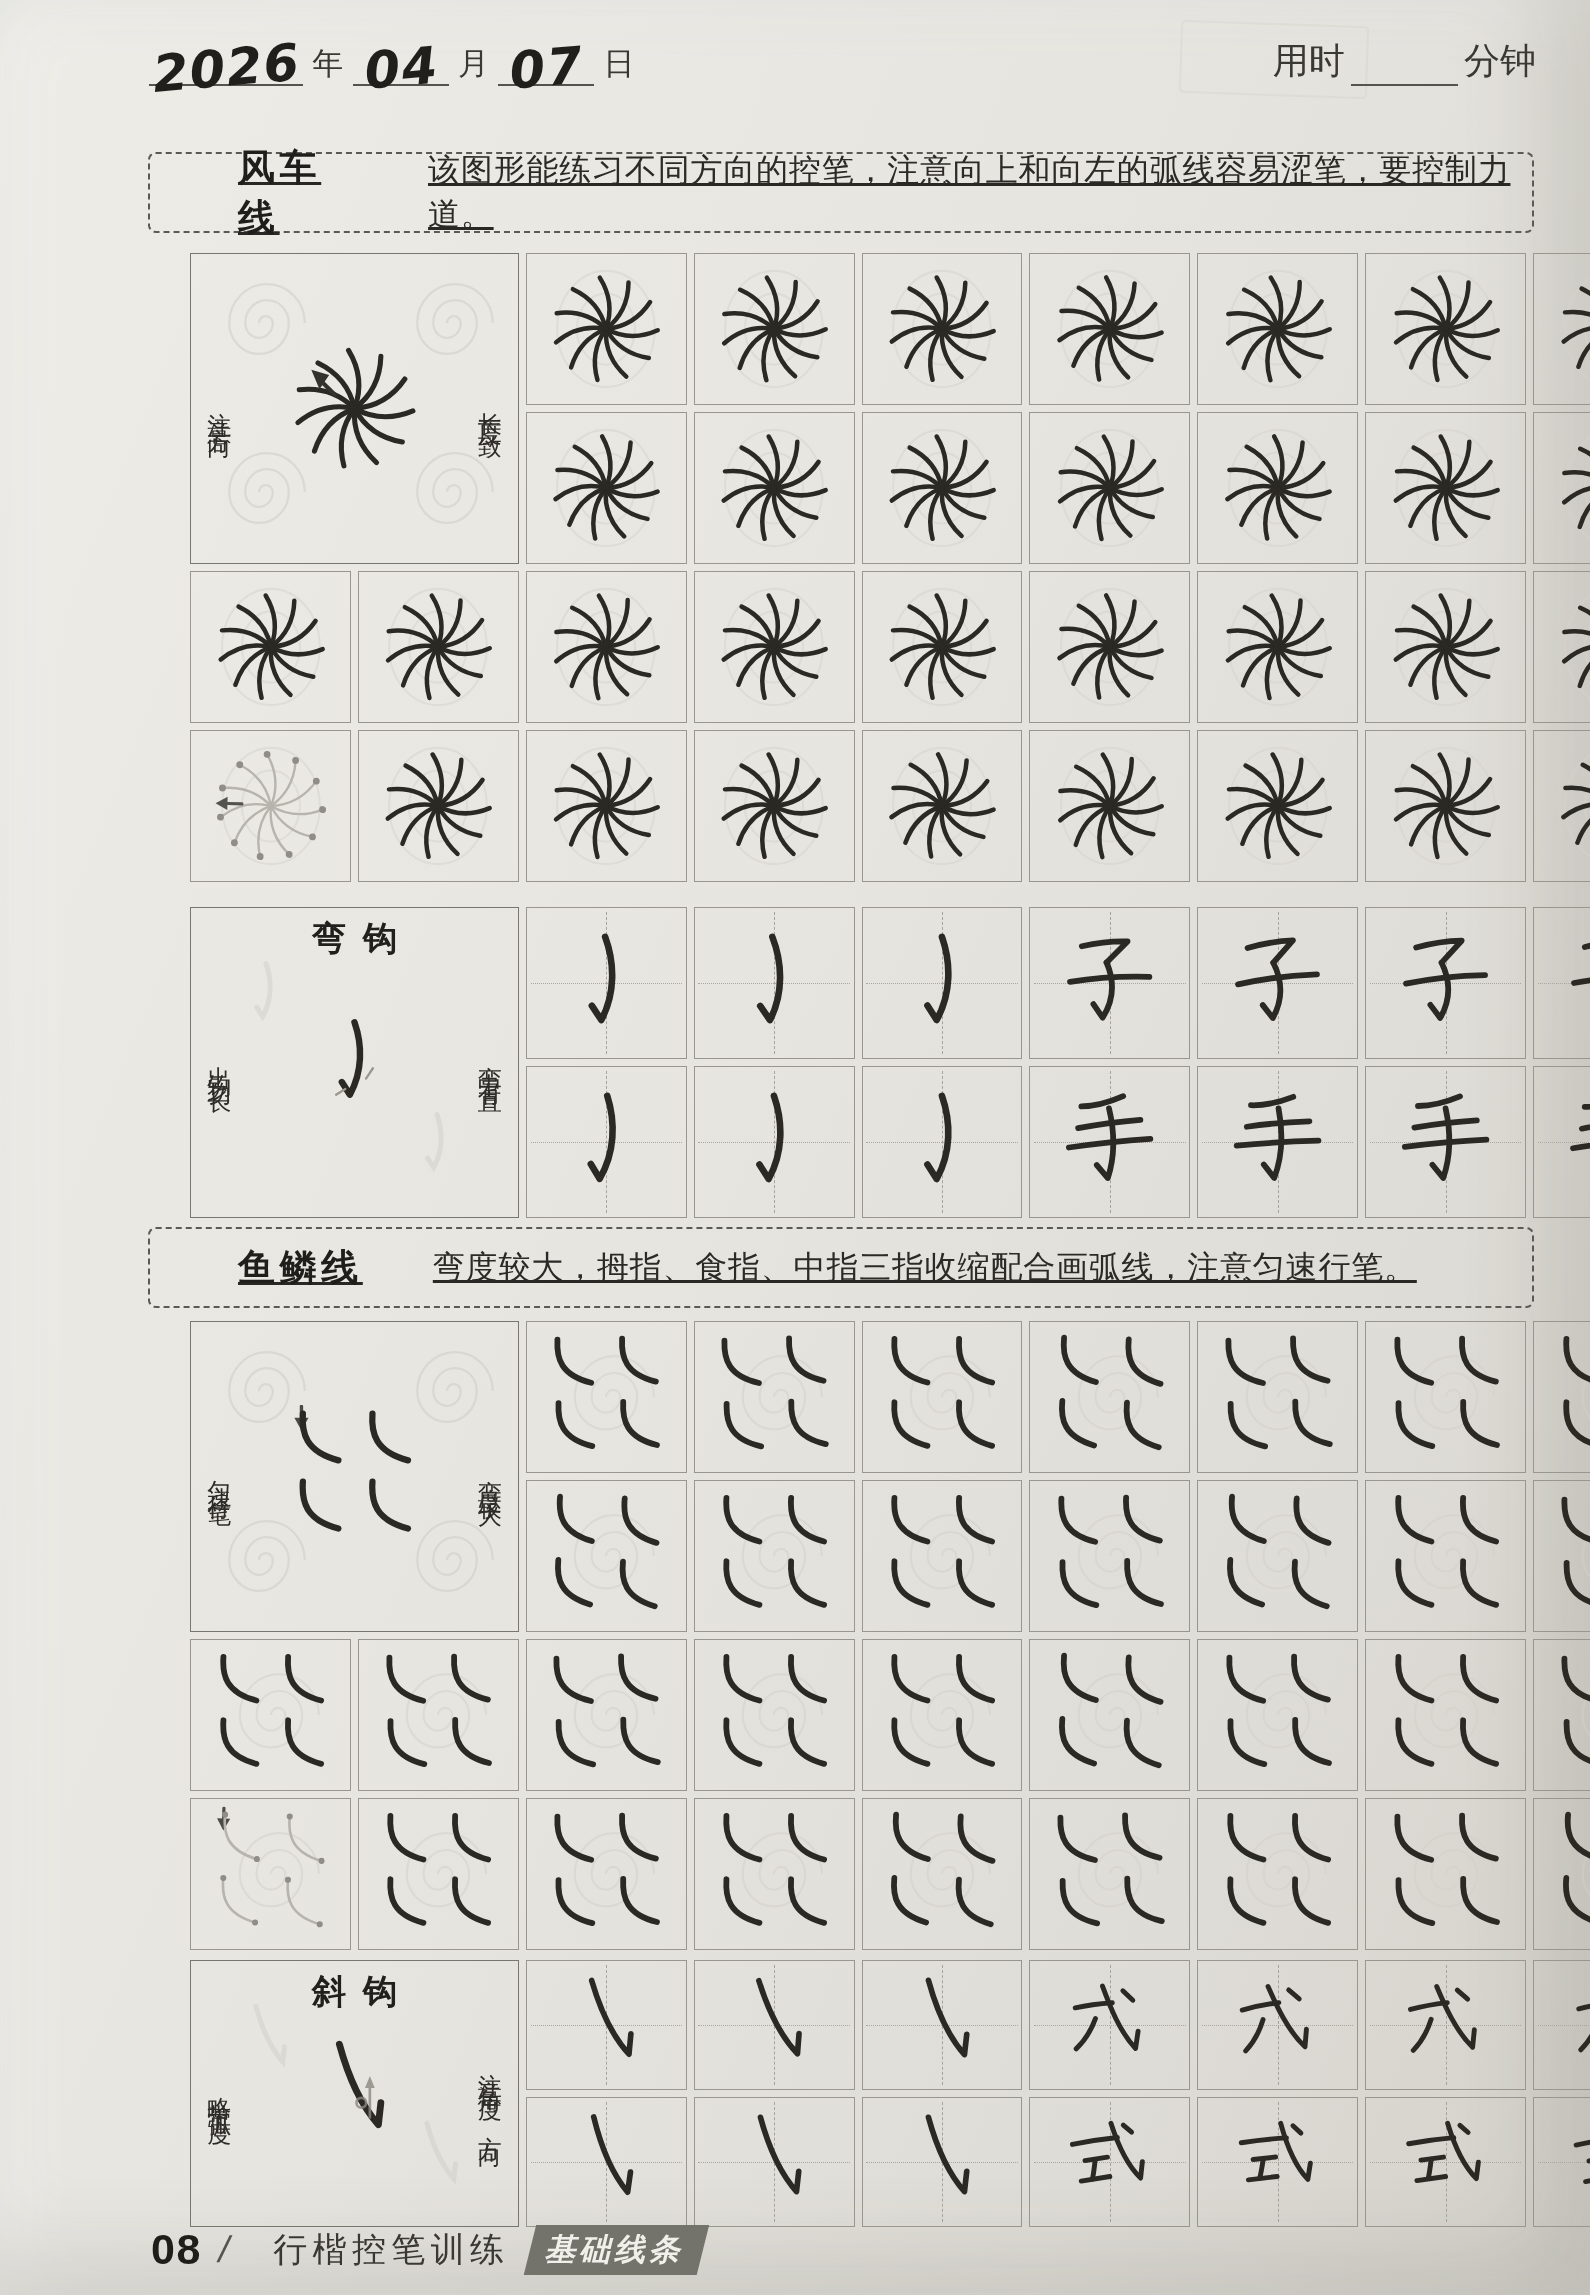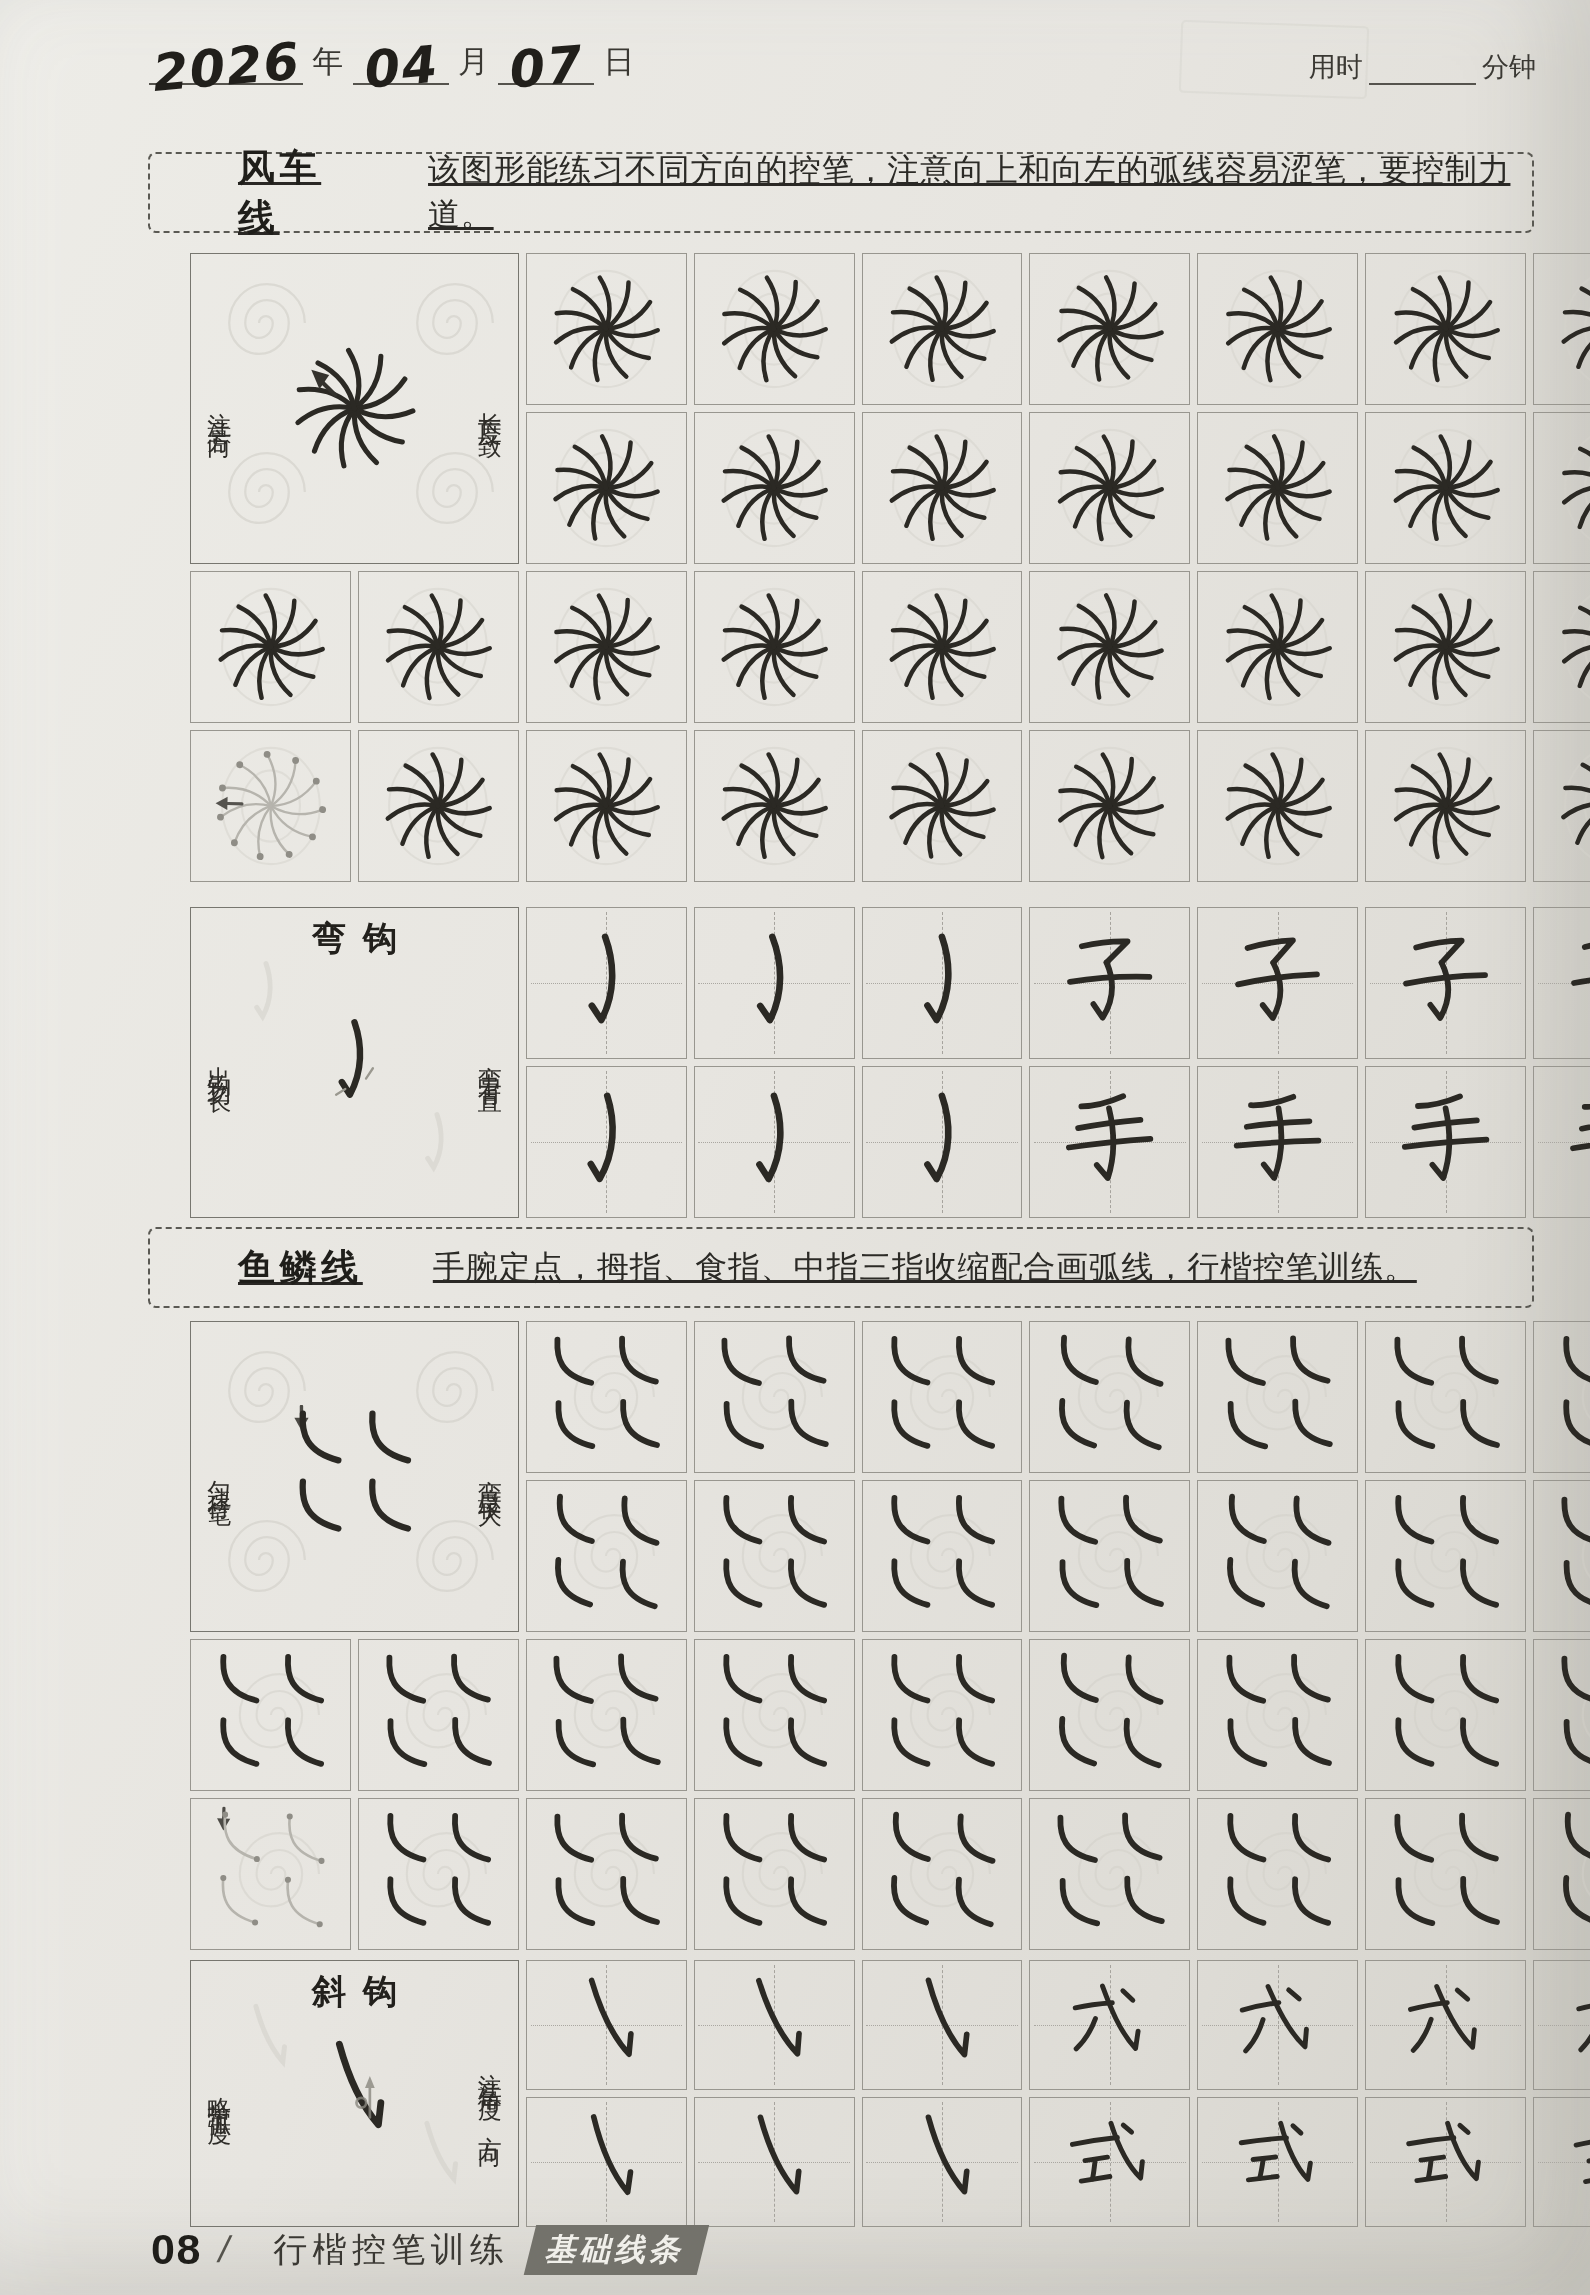--- a/index.html
+++ b/index.html
@@ -7,21 +7,21 @@
     font-family:"Liberation Sans",sans-serif;color:#2a2825;
     background:linear-gradient(112deg,#edece7 0%,#e7e5e0 45%,#dedcd6 78%,#d3d1ca 100%);
     box-shadow:inset -38px -31px 92px rgba(70,66,58,.16), inset 23px 15.3px 69px rgba(255,255,255,.30);}
   
   .date-row{position:absolute;left:149px;right:54px;top:37px;display:flex;justify-content:space-between;align-items:flex-end;}
   .date-line{display:flex;align-items:flex-end;gap:3.1px;}
   .slot{display:inline-block;min-width:90px;border-bottom:2.3px solid #55534d;text-align:center;padding:0 3.1px;}
   .hand{display:inline-block;font-family:"DejaVu Sans",sans-serif;font-style:italic;font-weight:600;
     font-size:51px;line-height:.9;color:#211f1b;transform:rotate(-5deg) translateY(7.7px);letter-spacing:1.5px;}
   .printed{font-size:31px;color:#3a3833;padding:0 6.1px 1.5px 6.1px;}
-  .time-field{font-size:27px;color:#3a3833;display:flex;align-items:flex-end;}
+  .time-field{font-size:36px;color:#3a3833;display:flex;align-items:flex-end;}
   .blank{display:inline-block;width:107px;border-bottom:2.3px solid #55534d;height:4.6px;margin:0 6.1px;}
   
   .sec-hdr{position:absolute;left:148px;width:1386px;height:81px;border:2.3px dashed #5a5953;border-radius:7.7px;
     display:flex;align-items:center;box-sizing:border-box;padding-left:88px;text-decoration:underline;}
   .sec-title{font-size:37px;font-weight:bold;color:#1f1e1a;letter-spacing:4.6px;}
   .sec-desc{font-size:32px;color:#2b2a26;margin-left:70px;letter-spacing:0.8px;}
   
   .grid{position:absolute;left:148px;width:1504px;display:grid;grid-template-columns:repeat(9,1fr);gap:6.9px;margin-left:42px;}
   .rows-tall{grid-auto-rows:152px;}
   .rows-short{grid-auto-rows:130px;}
@@ -878,21 +878,21 @@
           <path d="M62 12 C50 17 38 20 27 20"></path>
           <path d="M24 38 C42 35 60 33 76 32"></path>
           <path d="M16 54 C40 51 64 49 84 48"></path>
           <path d="M50 22 C54 40 55 60 48 80 L39 69"></path>
         </svg>
       </div>
     </div>
 
   <div class="sec-hdr" style="top:1227px;">
     <span class="sec-title">鱼鳞线</span>
-    <span class="sec-desc">手腕定点，拇指、食指、中指三指收缩配合画弧线，行楷控笔训练。</span>
+    <span class="sec-desc">弯度较大，拇指、食指、中指三指收缩配合画弧线，注意匀速行笔。</span>
   </div>
 
   <div class="grid rows-tall" id="grid-yulin" style="top:1321px;">
       <div class="instr">
         <svg class="wmk" style="left:4.6px;top:6.1px;width:126px;height:126px;" viewBox="0 0 110 110" fill="none" stroke="#cfcdc6" stroke-width="2">
           <path d="M50 50 a6 6 0 1 1 12 0 a12 13 0 1 1 -24 0 a19 20 0 1 1 38 0 a26 27 0 1 1 -52 0 a33 34 0 1 1 66 0" transform="translate(5 5)"></path>
         </svg>
         <svg class="wmk" style="top:6.1px;width:126px;height:126px;right:7.7px;" viewBox="0 0 110 110" fill="none" stroke="#cfcdc6" stroke-width="2">
           <path d="M50 50 a6 6 0 1 1 12 0 a12 13 0 1 1 -24 0 a19 20 0 1 1 38 0 a26 27 0 1 1 -52 0 a33 34 0 1 1 66 0" transform="translate(5 5)"></path>
         </svg>

